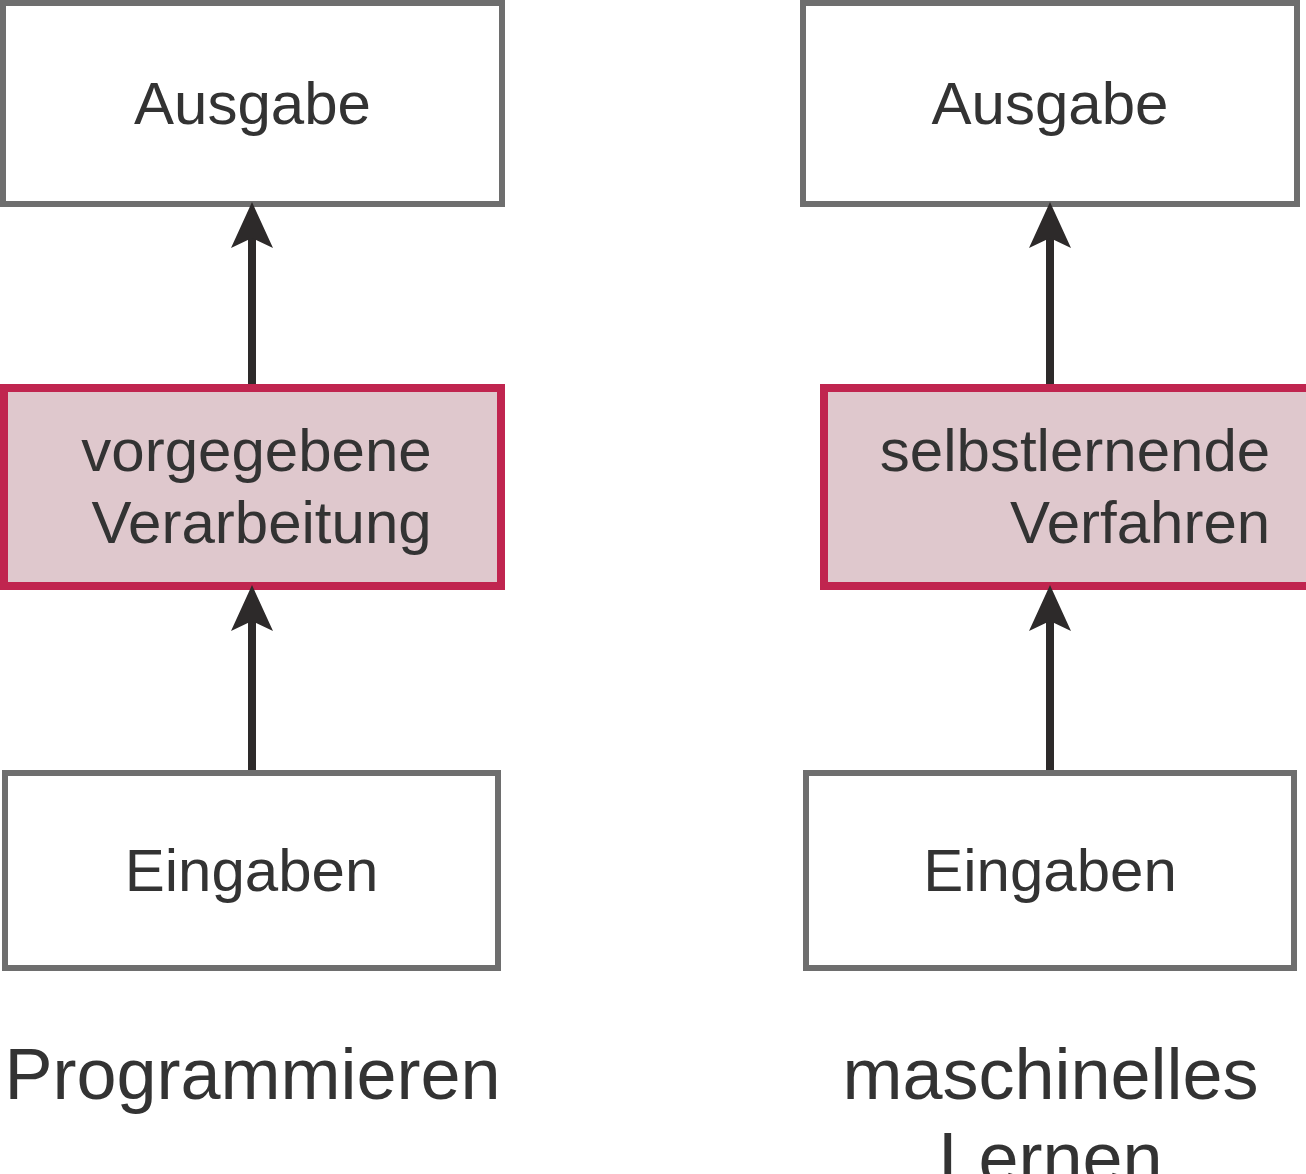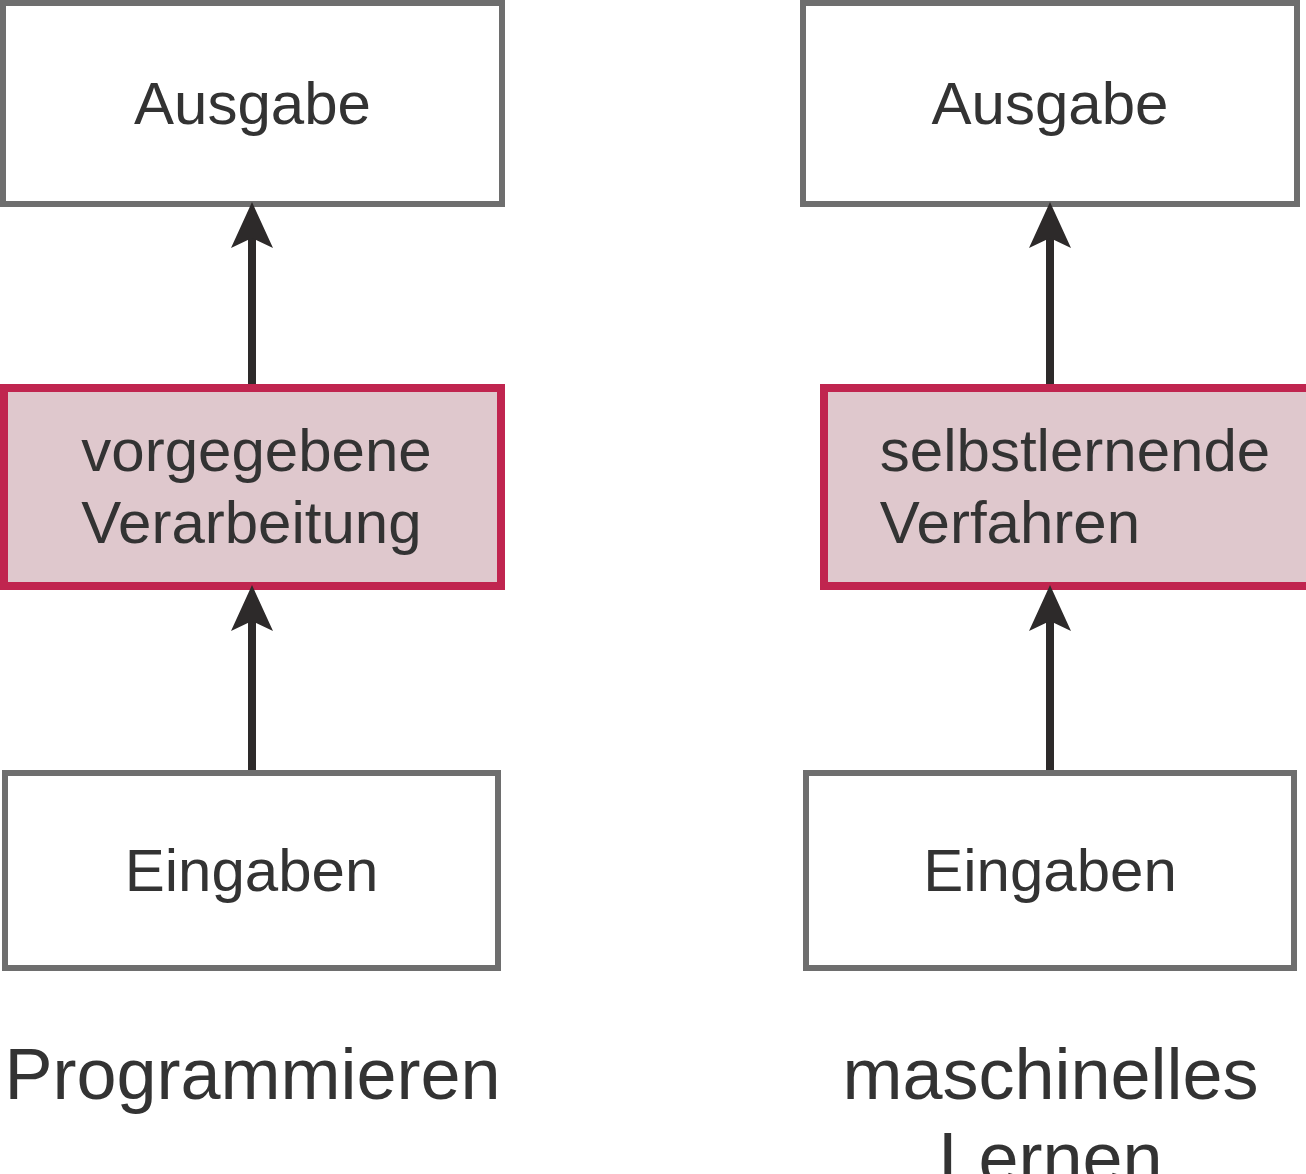--- a/index.html
+++ b/index.html
@@ -19,21 +19,21 @@
     background: var(--bg);
     overflow: hidden;
     font-family: "Liberation Sans", sans-serif;
     color: var(--text);
   }
   .box {
     position: absolute;
     display: flex;
     align-items: center;
     justify-content: center;
-    text-align: left;
+    text-align: right;
     background: #ffffff;
     border: 6px solid var(--border-gray);
     font-size: 60px;
     line-height: 72px;
     color: var(--text);
     white-space: pre-line;
   }
   .box.highlight {
     border: 8px solid var(--accent);
     background: var(--accent-bg);

